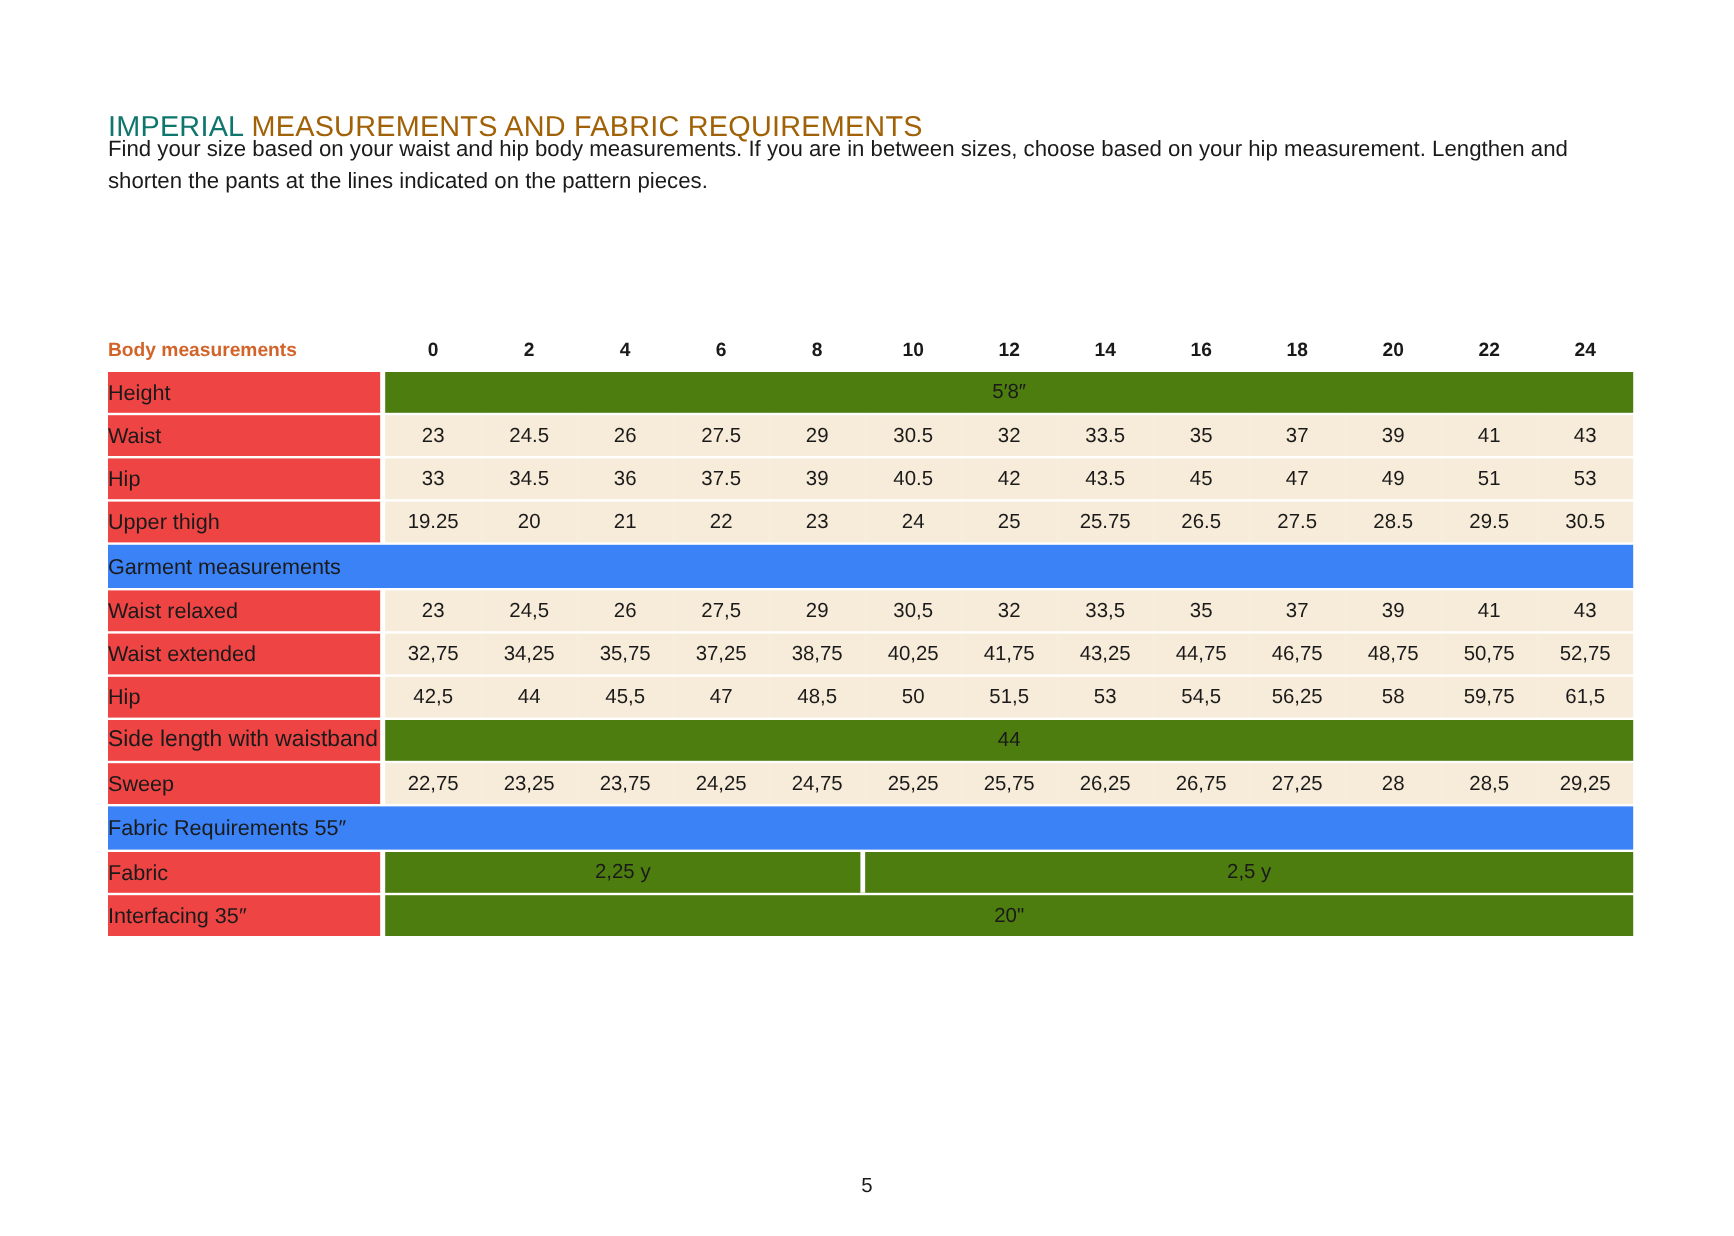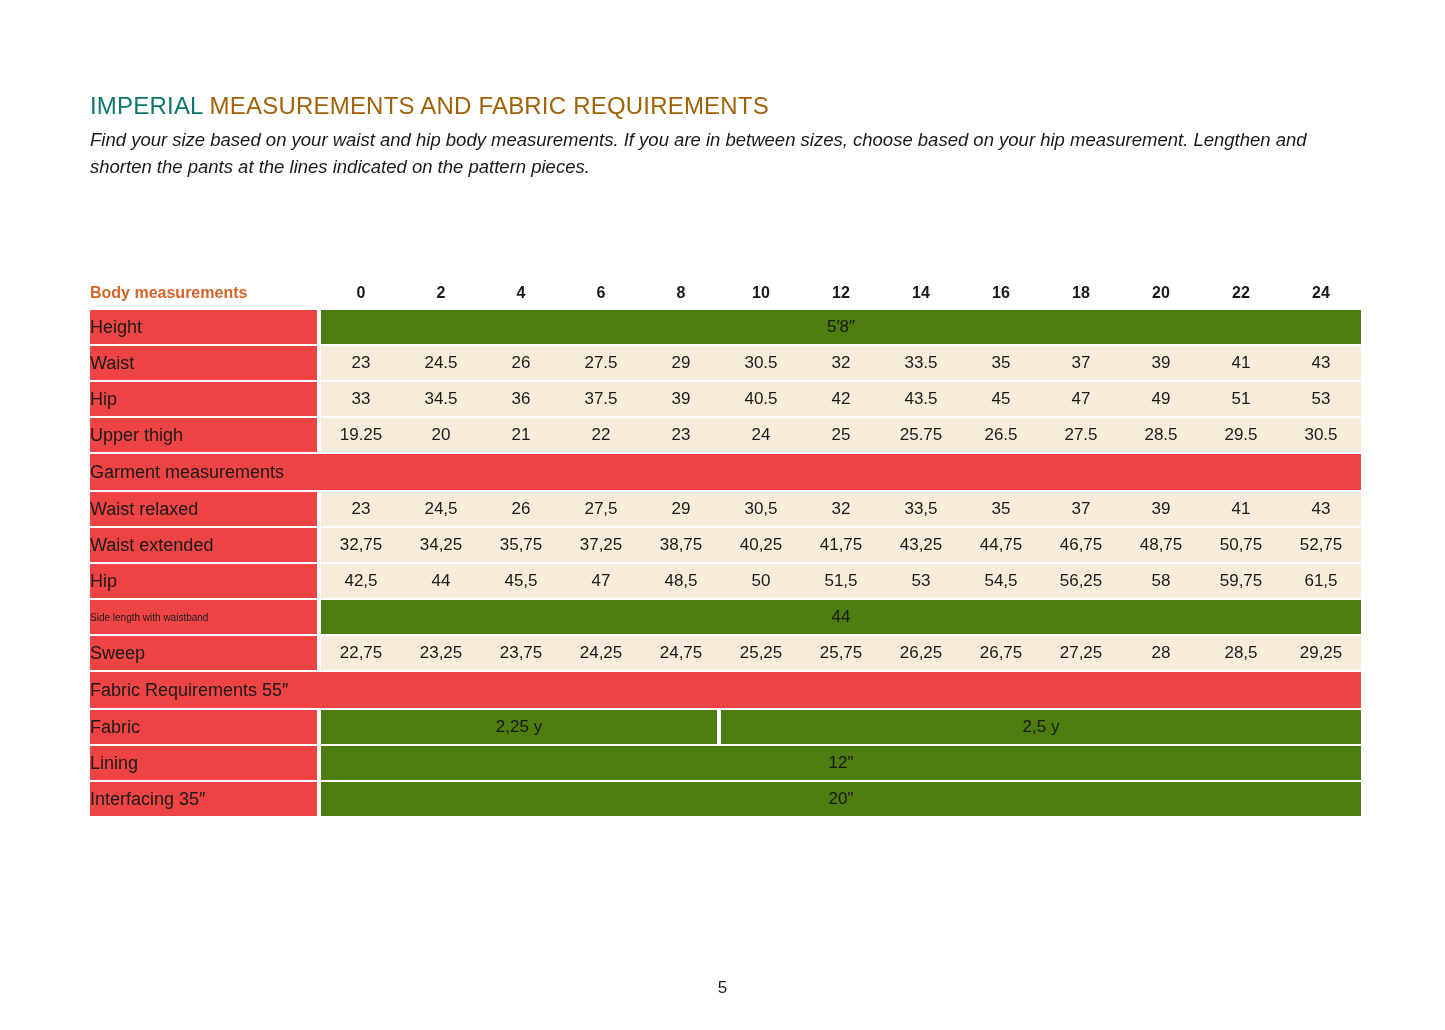--- a/index.html
+++ b/index.html
@@ -31,26 +31,25 @@
   }
   .heading .accent {
     color: #0f766e;
   }
   .heading .rest {
     color: #a16207;
   }
   .intro {
     position: absolute;
     left: 90px;
-    top: 126px;
+    top: 110px;
     width: 1240px;
     font-size: 18.5px;
     line-height: 27px;
     color: #1a1a1a;
-    font-style: italic;
   }
   table.spec {
     position: absolute;
     left: 90px;
     top: 256px;
     border-collapse: separate;
     border-spacing: 0 2px;
     font-size: 17px;
   }
   table.spec td, table.spec th {
@@ -89,25 +88,25 @@
   }
   td.label {
     background: #ef4444;
     text-align: left;
     padding-left: 9px;
     height: 34px;
     vertical-align: middle;
     font-size: 18px;
   }
   td.label.small {
-    font-size: 10px;
+    font-size: 19px;
     margin-top: 32px;
   }
   td.label.plain {
-    background: #ef4444;
+    background: #3b82f6;
     font-size: 18px;
   }
   td.span-cell {
     background: #4d7c0f;
     text-align: center;
     height: 34px;
     vertical-align: middle;
   }
   td.spacer {
     background: #ffffff;
@@ -312,25 +311,20 @@
         <tr class="group-row">
           <td colspan="15" class="label plain">Fabric Requirements 55″</td>
         </tr>
         <tr>
           <td class="label">Fabric</td>
           <td class="spacer"></td>
           <td colspan="5" class="span-cell" style="border-right: 4px solid rgb(255, 255, 255); margin-left: 45px;">2,25 y</td>
           <td colspan="8" class="span-cell">2,5 y</td>
         </tr>
         <tr>
-          <td class="label">Lining</td>
-          <td class="spacer"></td>
-          <td colspan="13" class="span-cell">12"</td>
-        </tr>
-        <tr>
           <td class="label">Interfacing 35″</td>
           <td class="spacer"></td>
           <td colspan="13" class="span-cell">20"</td>
         </tr>
       </tbody>
   </table>
 
   <div class="pagenum">5</div>
 </div>
 

